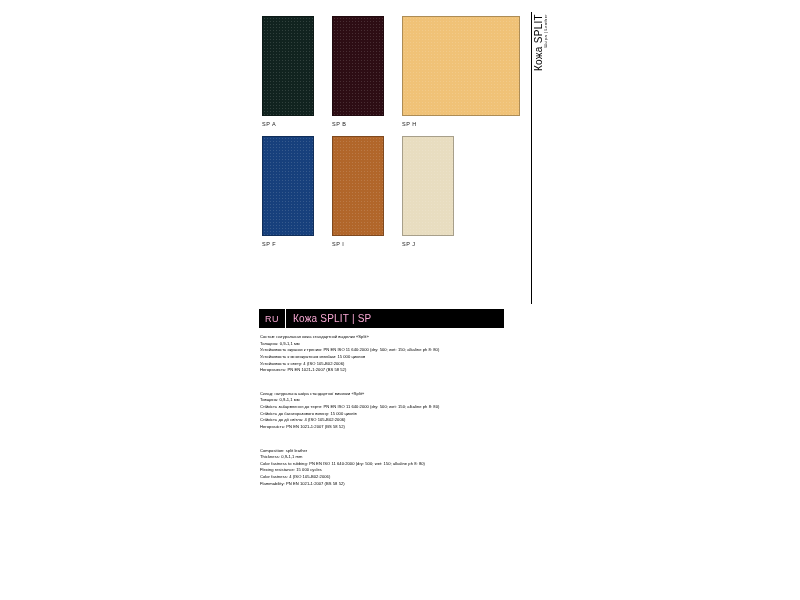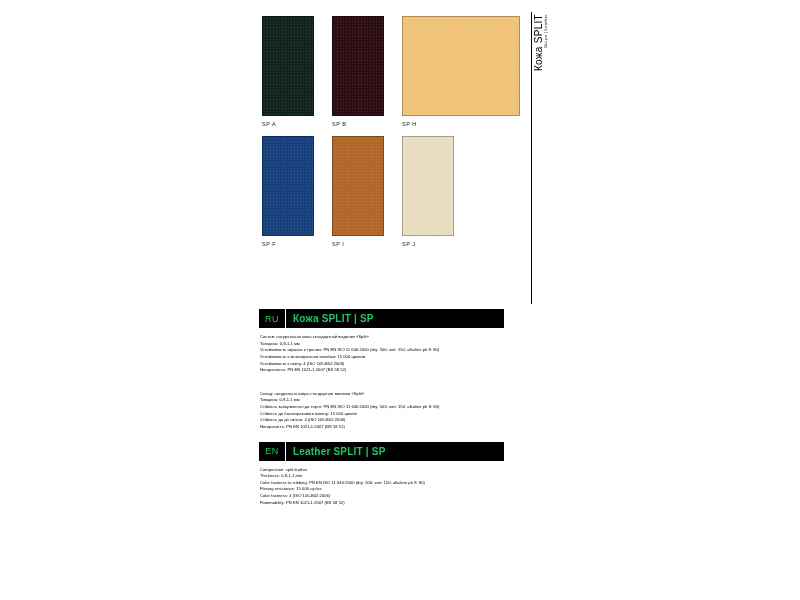--- a/index.html
+++ b/index.html
@@ -100,39 +100,38 @@
     top: 309px;
     width: 245px;
   }
   .spec-block { margin-bottom: 11px; }
 
   .spec-bar {
     height: 19px;
     background: #000000;
     display: flex;
     align-items: center;
-    color: #22c55e;
+    color: #f9a8d4;
   }
   .spec-bar-code {
     width: 26px;
     text-align: center;
     font-size: 9px;
     letter-spacing: 0.4px;
   }
   .spec-bar-divider {
     width: 1px;
     height: 19px;
     background: #ffffff;
   }
   .spec-bar-title {
     padding-left: 7px;
     font-size: 10px;
     letter-spacing: 0.2px;
     white-space: nowrap;
-    font-weight: bold;
   }
 
   .spec-lines {
     padding-top: 6px;
     padding-left: 1px;
   }
   .spec-line {
     font-size: 4.1px;
     line-height: 1.62;
     color: #000000;
@@ -202,25 +201,20 @@
       <div class="spec-lines">
         <div class="spec-line">Склад: натуральна шкіра стандартної вичинки «Split»</div>
         <div class="spec-line">Товщина: 0,9-1,1 мм</div>
         <div class="spec-line">Стійкість забарвлення до тертя: PN EN ISO 11 640:2000 (dry: 500; wet: 150; alkaline ph 8: 80)</div>
         <div class="spec-line">Стійкість до багаторазового вигину: 15 000 циклів</div>
         <div class="spec-line">Стійкість до дії світла: 4 (ISO 105-B02:2006)</div>
         <div class="spec-line">Негорючість: PN EN 1021-1:2007 (BS 58 52)</div>
       </div>
     </div>
     <div class="spec-block">
-      <div class="spec-bar">
-        <div class="spec-bar-code">EN</div>
-        <div class="spec-bar-divider"></div>
-        <div class="spec-bar-title">Leather SPLIT | SP</div>
-      </div>
       <div class="spec-lines">
         <div class="spec-line">Composition: split leather</div>
         <div class="spec-line">Thickness: 0,9-1,1 mm</div>
         <div class="spec-line">Color fastness to rubbing: PN EN ISO 11 640:2000 (dry: 500; wet: 150; alkaline ph 8: 80)</div>
         <div class="spec-line">Flexing resistance: 15 000 cycles</div>
         <div class="spec-line">Color fastness: 4 (ISO 105-B02:2006)</div>
         <div class="spec-line">Flammability: PN EN 1021-1:2007 (BS 58 52)</div>
       </div>
     </div>
   </div>

